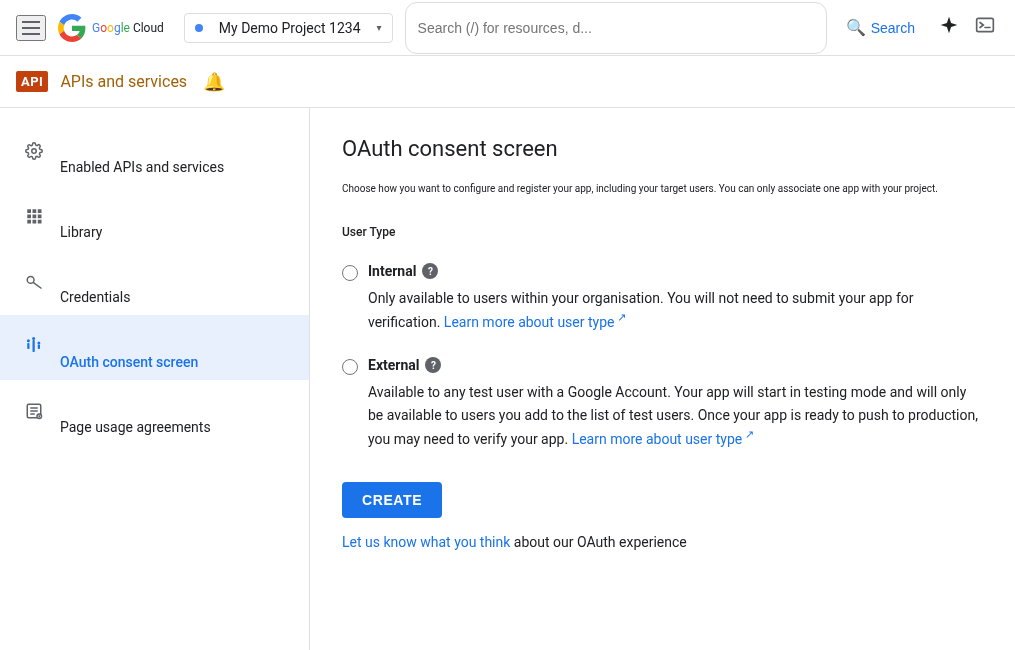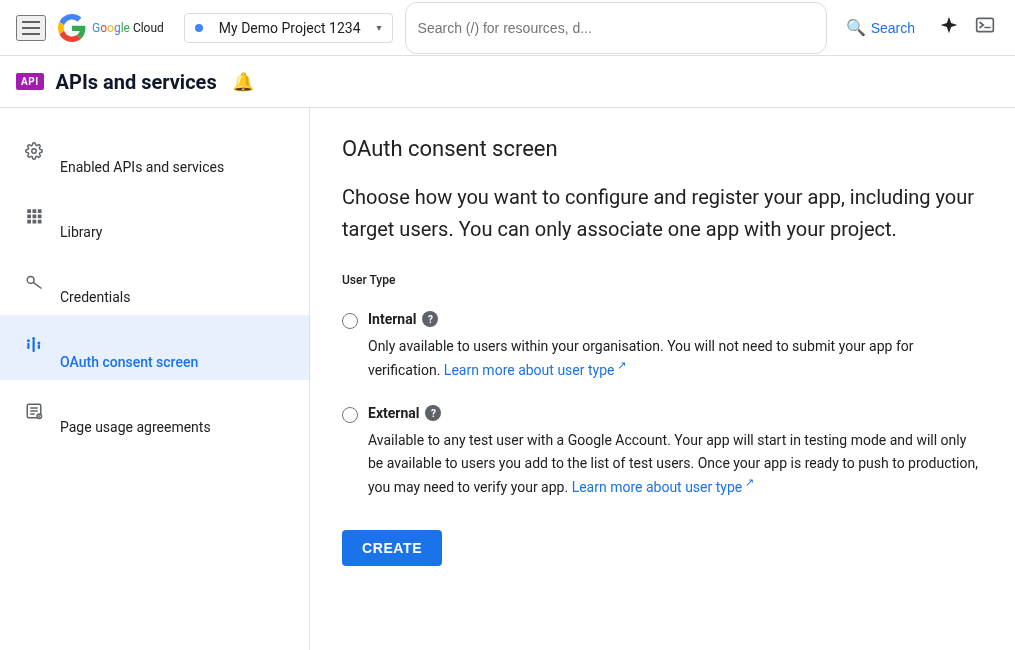--- a/index.html
+++ b/index.html
@@ -40,45 +40,45 @@
     .search-icon-nav { color: #1a73e8; font-size: 16px; }
     .nav-icons { display: flex; align-items: center; gap: 8px; margin-left: auto; }
     .nav-icon-btn { background: transparent; border: none; cursor: pointer; color: #5f6368; font-size: 20px; padding: 4px; }
 
     
     .subheader {
       display: flex; align-items: center; height: 52px; padding: 0 16px;
       border-bottom: 1px solid #e0e0e0; background: #fff; gap: 12px;
     }
     .api-badge {
-      background: #a21caf; color: #fff; font-size: 10px; font-weight: 700;
+      background: #c2410c; color: #fff; font-size: 13px; font-weight: 700;
       padding: 3px 5px; border-radius: 2px; letter-spacing: 0.5px;
     }
-    .subheader-title { font-size: 20px; font-weight: 700; color: #0f172a; }
+    .subheader-title { font-size: 16px; font-weight: 400; color: #a16207; }
     .bell-icon { color: #1a73e8; font-size: 18px; margin-left: 4px; }
 
     
     .main-layout { display: flex; height: calc(650px - 56px - 52px); }
 
     
     .sidebar { width: 310px; min-width: 310px; border-right: 1px solid #e0e0e0; padding: 12px 0; overflow-y: auto; }
     .sidebar-item {
       display: flex; align-items: center; gap: 16px; padding: 10px 24px;
       cursor: pointer; color: #202124; text-decoration: none;
     }
     .sidebar-item.active { background: #e8f0fe; color: #1a73e8; }
     .sidebar-item.active .sidebar-label { color: #1a73e8; font-weight: 500; }
     .sidebar-item.active .sidebar-icon { color: #1a73e8; }
     .sidebar-icon { font-size: 16px; color: #5f6368; width: 20px; text-align: center; }
     .sidebar-label { font-size: 14px; margin-top: 29px; }
 
     
     .content { flex: 1; padding: 28px 32px; overflow-y: auto; }
     .page-title { font-size: 22px; font-weight: 400; color: #202124; margin-bottom: 20px; }
-    .description { font-size: 20px; color: #202124; line-height: 1.6; max-width: 680px; margin-bottom: 28px; }
+    .description { font-size: 10px; color: #202124; line-height: 1.6; max-width: 680px; margin-bottom: 28px; }
 
     .user-type-section h2 { font-size: 12px; font-weight: 500; color: #202124; margin-bottom: 20px; }
 
     .radio-option { display: flex; align-items: flex-start; gap: 10px; margin-bottom: 6px; margin-top: 24px; }
     .radio-option input[type="radio"] { margin-top: 2px; width: 16px; height: 16px; cursor: pointer; accent-color: #1a73e8; }
     .radio-label { display: flex; align-items: center; gap: 6px; font-size: 14px; font-weight: 700; color: #202124; }
     .help-icon {
       display: inline-flex; align-items: center; justify-content: center;
       width: 16px; height: 16px; background: #5f6368; border-radius: 50%;
       color: #fff; font-size: 10px; font-weight: 700; cursor: pointer;
@@ -253,14 +253,17 @@
       <div class="radio-description">
         <span>Available to any test user with a Google Account. Your app will start in testing mode and will only be available to users you add to the list of test users. Once your app is ready to push to production, you may need to verify your app.</span>
         <a class="learn-more" href="#">
           <span>Learn more about user type</span><span class="external-link"> ↗</span>
         </a>
       </div>
     </div>
 
     <button class="create-btn">CREATE</button>
 
+    <div class="feedback-text">
+      <a class="feedback-link" href="#">Let us know what you think</a><span> about our OAuth experience</span>
+    </div>
   </main>
 </div>
 
 </body></html>

